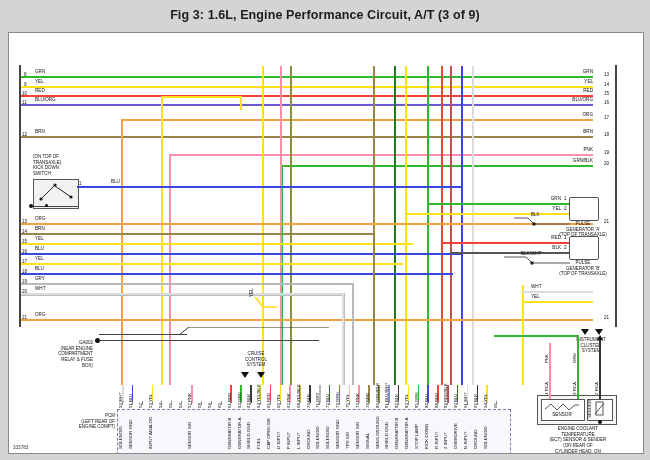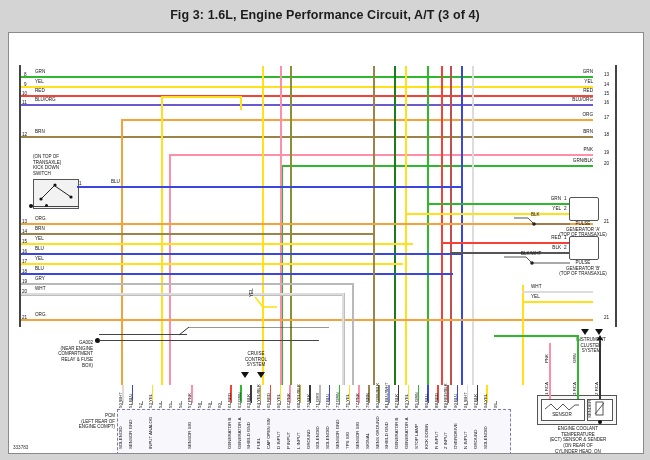--- a/index.html
+++ b/index.html
@@ -38,21 +38,21 @@
   .tri{position:absolute;width:0;height:0;border-left:4px solid transparent;
        border-right:4px solid transparent;border-top:6px solid #111;}
   .code{position:absolute;left:4px;bottom:3px;font-size:4.6px;color:#333;}
   .conn{position:absolute;border:1px solid #555;background:#fff;}
   .arrowup{position:absolute;width:0;height:0;border-left:3px solid transparent;
        border-right:3px solid transparent;border-bottom:5px solid #111;}
 </style>
 </head>
 <body>
 
-<div id="page-title">Fig 3: 1.6L, Engine Performance Circuit, A/T (3 of 4)</div>
+<div id="page-title">Fig 3: 1.6L, Engine Performance Circuit, A/T (3 of 9)</div>
 
 <div id="diagram">
 
   <div class="blk" style="left:10px;top:32px;width:2px;height:262px;"></div>
 
   <div class="blk" style="left:606px;top:32px;width:2px;height:262px;"></div>
 
   <div class="wire" style="left:12px;top:43px;width:572px;height:1.6px;background:#2eb82e;"></div>
   <div class="lbl" style="left:26px;top:37px;">GRN</div>
   <div class="pin" style="left:15px;top:40px;">8</div>

